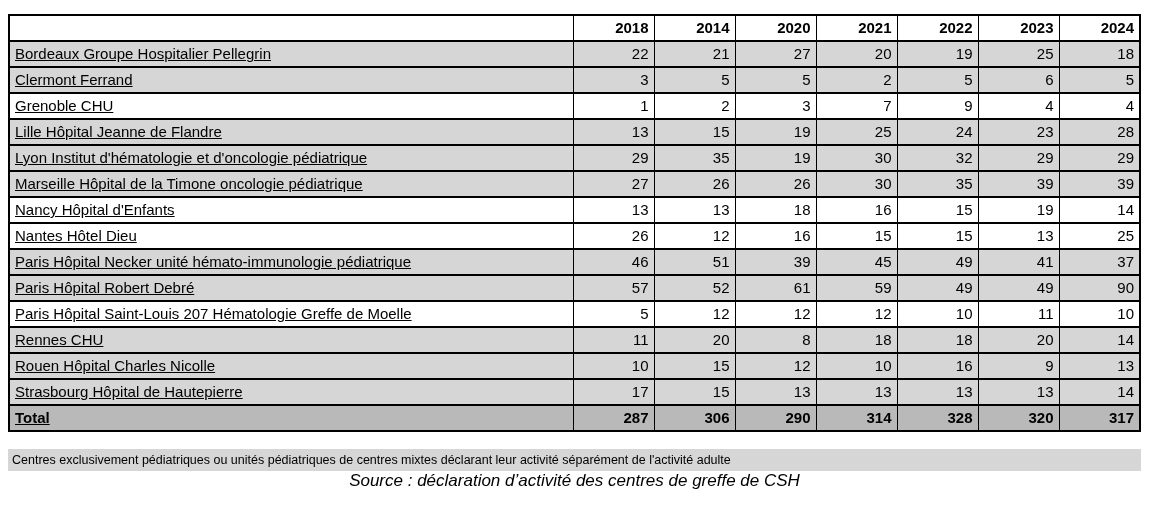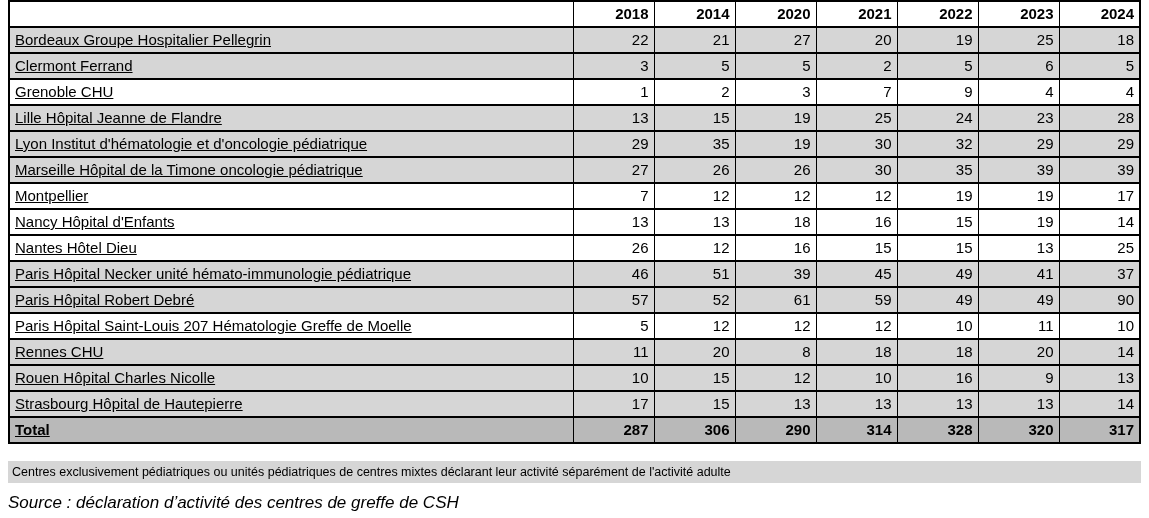--- a/index.html
+++ b/index.html
@@ -6,21 +6,21 @@
     --shaded:#d6d6d6;
     --total:#b9b9b9;
     --border:#000000;
   }
   *{box-sizing:border-box;}
   html,body{margin:0;padding:0;background:#ffffff;}
   body{font-family:"Liberation Sans", sans-serif; color:#000;}
   .page{
     width:1149px;
     height:518px;
-    padding:0 8px 0 8px;
+    padding:14px 8px 0 8px;
     background:#fff;
     overflow:hidden;
   }
   table.data-table{
     border-collapse:collapse;
     table-layout:fixed;
     width:1133px;
     border:2px solid var(--border);
   }
   th,td{
@@ -47,23 +47,24 @@
   .footnote{
     width:1133px;
     background:var(--shaded);
     font-size:12.5px;
     line-height:16px;
     padding:3px 4px;
     margin-top:17px;
   }
   .source-caption{
     width:1133px;
+    text-align:center;
     font-style:italic;
     font-size:17px;
-    margin-top:10px;
+    margin-top:0;
   }
 </style>
 </head>
 <body>
 
 <div class="page">
   <table class="data-table">
     <colgroup id="table-cols">
         <col style="width: 564px;">
         <col style="width: 81px;">
@@ -141,30 +142,20 @@
           <td class="label-cell">Marseille Hôpital de la Timone oncologie pédiatrique</td>
           <td class="num-cell">27</td>
           <td class="num-cell">26</td>
           <td class="num-cell">26</td>
           <td class="num-cell">30</td>
           <td class="num-cell">35</td>
           <td class="num-cell">39</td>
           <td class="num-cell">39</td>
         </tr>
         <tr>
-          <td class="label-cell">Montpellier</td>
-          <td class="num-cell">7</td>
-          <td class="num-cell">12</td>
-          <td class="num-cell">12</td>
-          <td class="num-cell">12</td>
-          <td class="num-cell">19</td>
-          <td class="num-cell">19</td>
-          <td class="num-cell">17</td>
-        </tr>
-        <tr>
           <td class="label-cell">Nancy Hôpital d'Enfants</td>
           <td class="num-cell">13</td>
           <td class="num-cell">13</td>
           <td class="num-cell">18</td>
           <td class="num-cell">16</td>
           <td class="num-cell">15</td>
           <td class="num-cell">19</td>
           <td class="num-cell">14</td>
         </tr>
         <tr>

